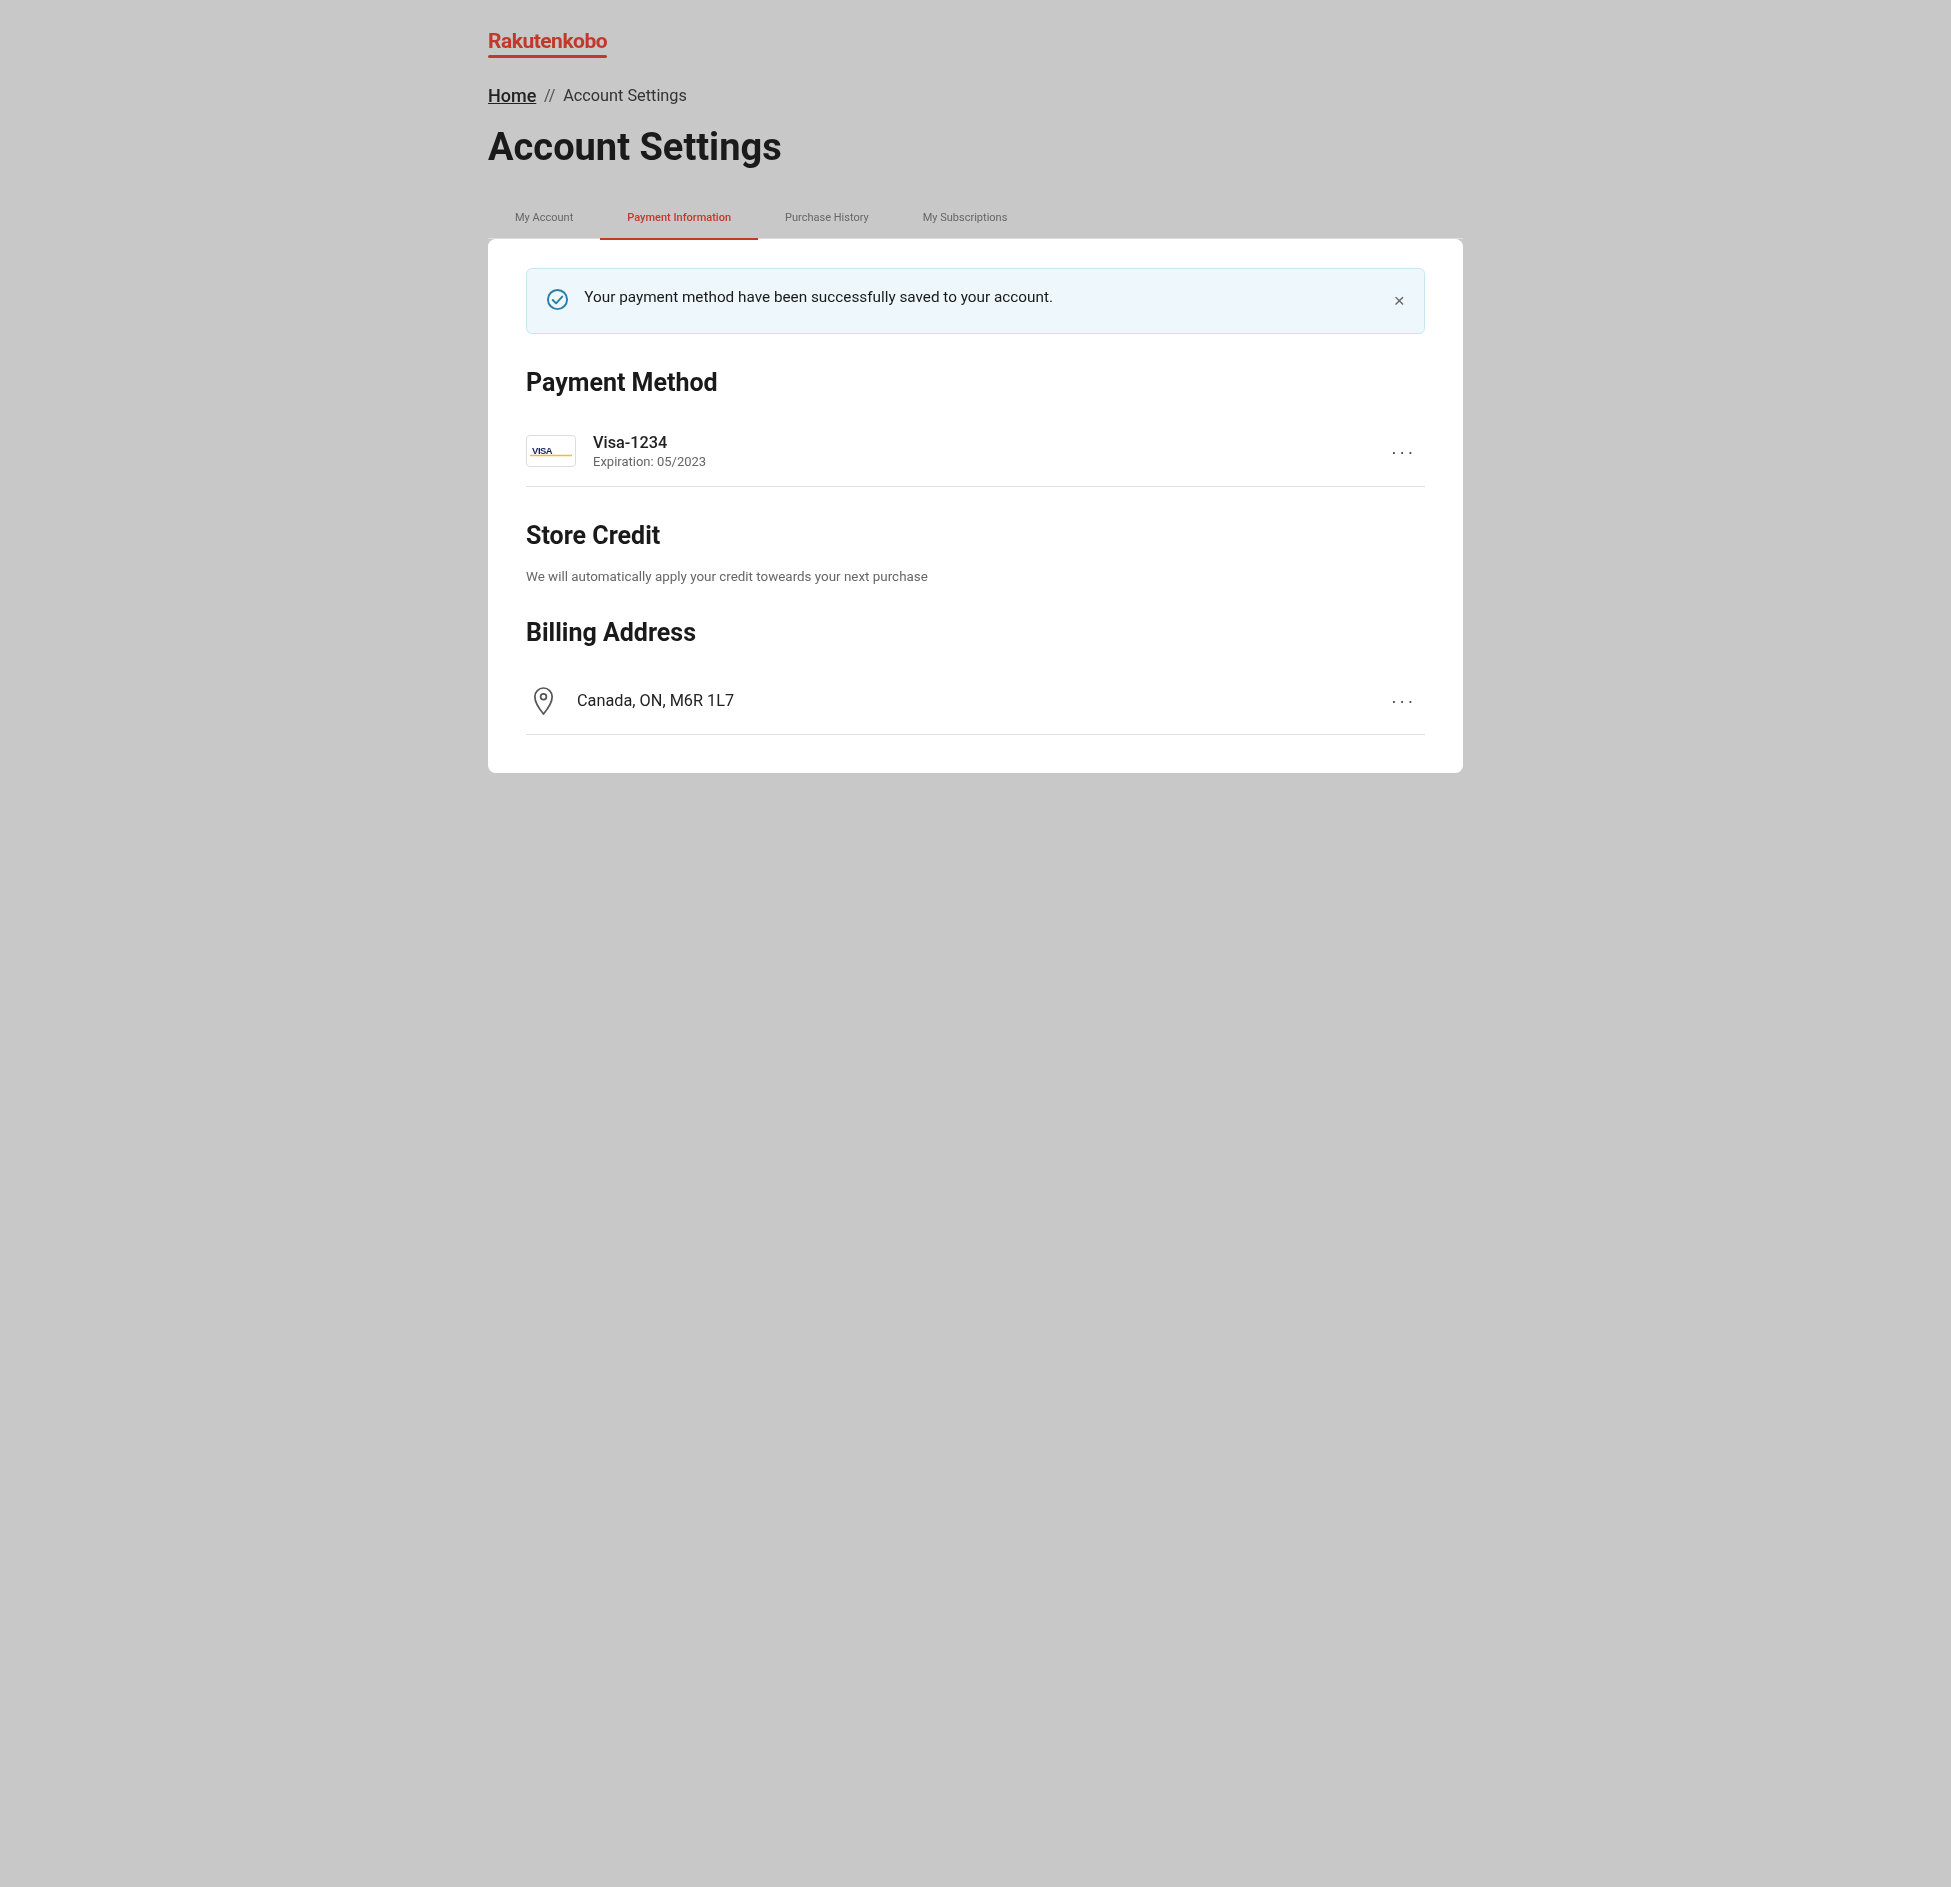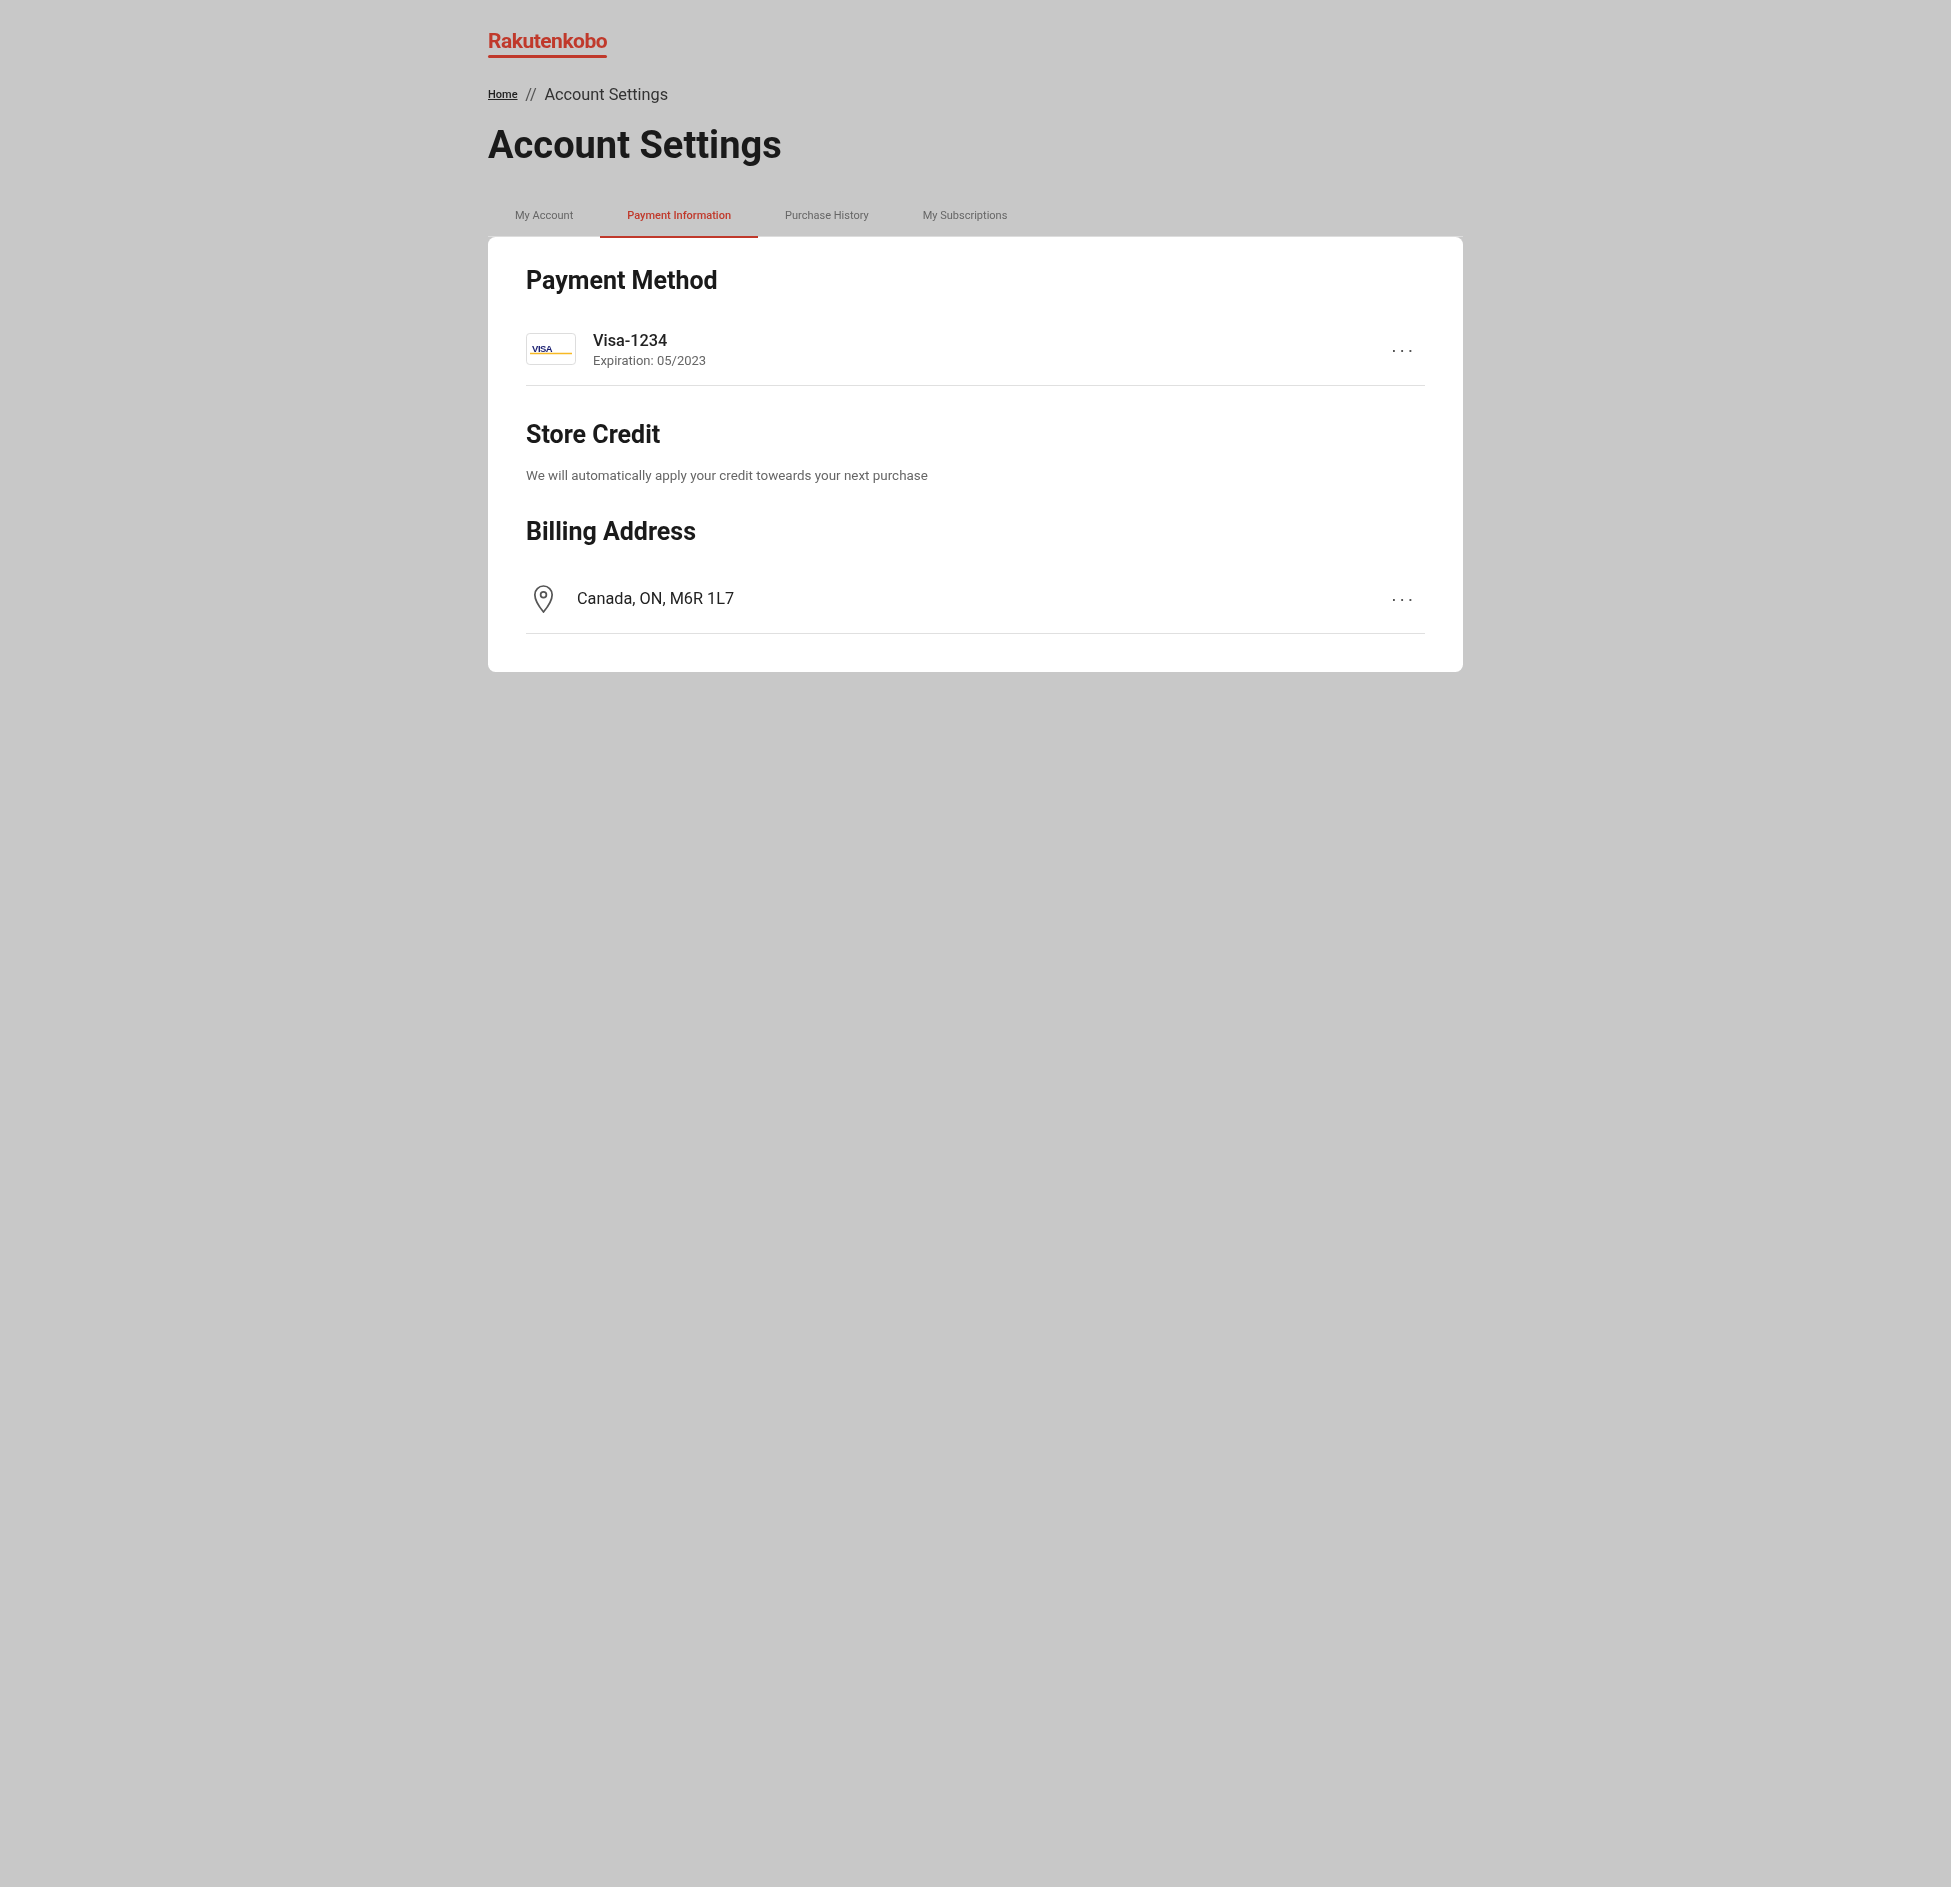--- a/index.html
+++ b/index.html
@@ -53,21 +53,21 @@
     
     .breadcrumb {
       display: flex;
       align-items: center;
       gap: 7.6px;
       margin-bottom: 19px;
     }
 
     .breadcrumb-home {
       color: #222;
-      font-size: 11px;
+      font-size: 18px;
       text-decoration: underline;
       cursor: pointer;
       font-weight: 500;
     }
 
     .breadcrumb-separator {
       color: #555;
       font-size: 16.3px;
     }
 
@@ -317,20 +317,30 @@
 
   <div class="tabs">
     <div class="tab">My Account</div>
     <div class="tab active">Payment Information</div>
     <div class="tab">Purchase History</div>
     <div class="tab">My Subscriptions</div>
   </div>
 
   <div class="content-card">
 
+    <div class="alert-success">
+      <span class="alert-icon">
+        <svg width="23" height="23" viewBox="0 0 24 24" fill="none" xmlns="http://www.w3.org/2000/svg">
+          <circle cx="12" cy="12" r="10" stroke="#2a7fa8" stroke-width="2"></circle>
+          <path d="M7 12.5l3.5 3.5 6.5-7" stroke="#2a7fa8" stroke-width="2" stroke-linecap="round" stroke-linejoin="round"></path>
+        </svg>
+      </span>
+      <span class="alert-text">Your payment method have been successfully saved to your account.</span>
+      <button class="alert-close">×</button>
+    </div>
 
     <div>
       <h2 class="section-heading">Payment Method</h2>
 
       <div class="payment-row">
 
         <div class="visa-logo">
           <svg class="visa-svg" viewBox="0 0 80 26" xmlns="http://www.w3.org/2000/svg">
             <rect width="80" height="26" rx="3" fill="white"></rect>
             <text x="4" y="20" font-family="Arial" font-weight="bold" font-size="18" fill="#1a1f71" letter-spacing="-1">VISA</text>

